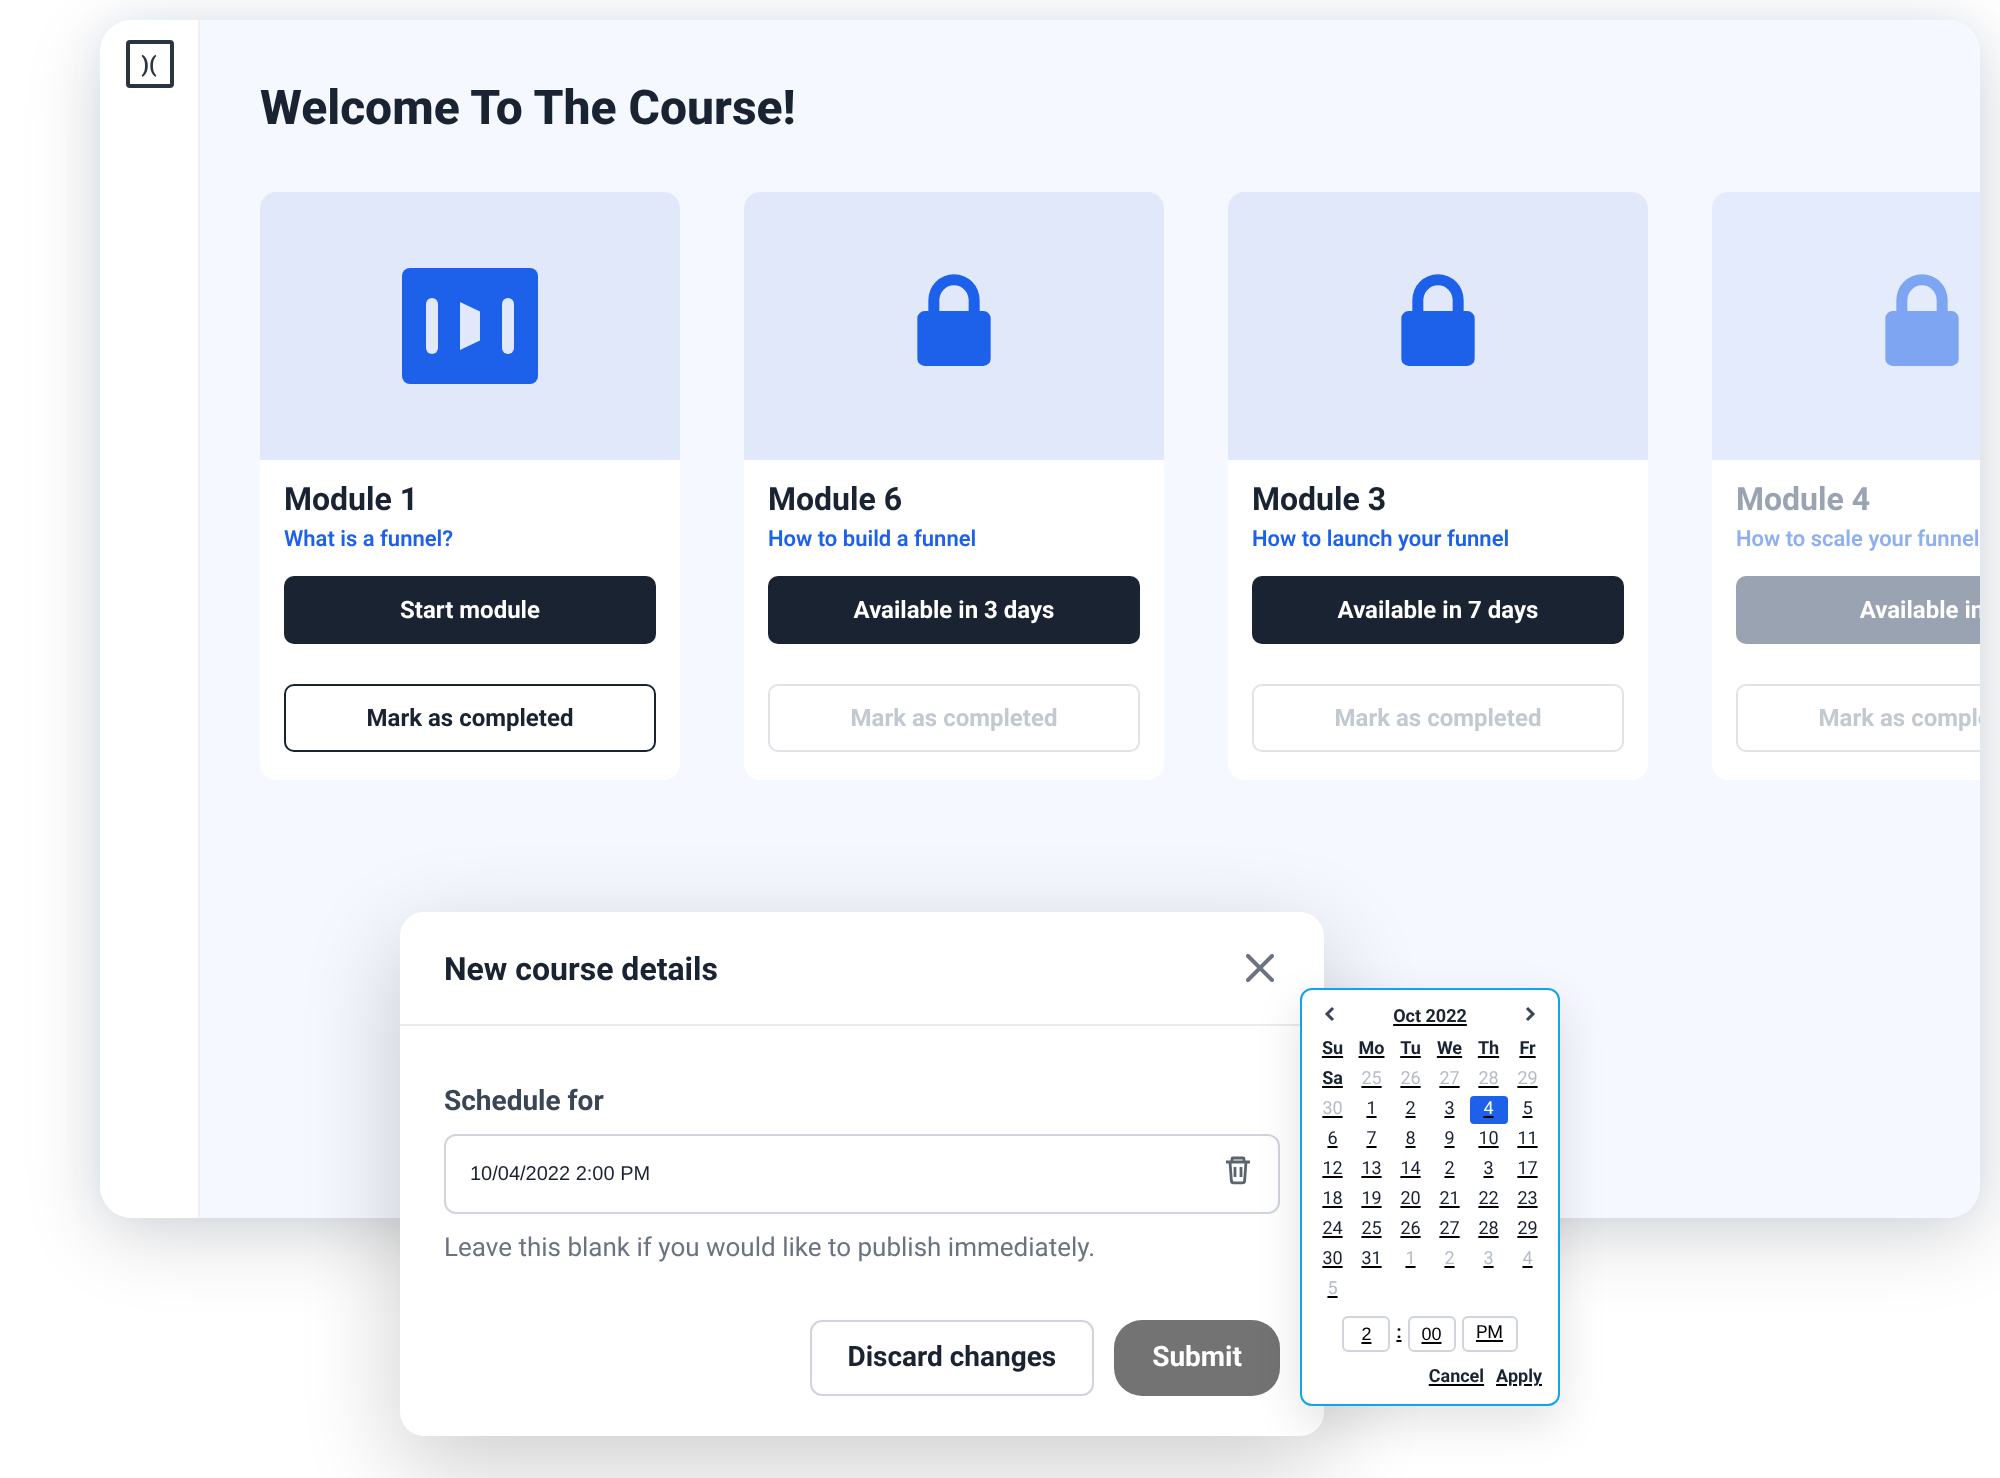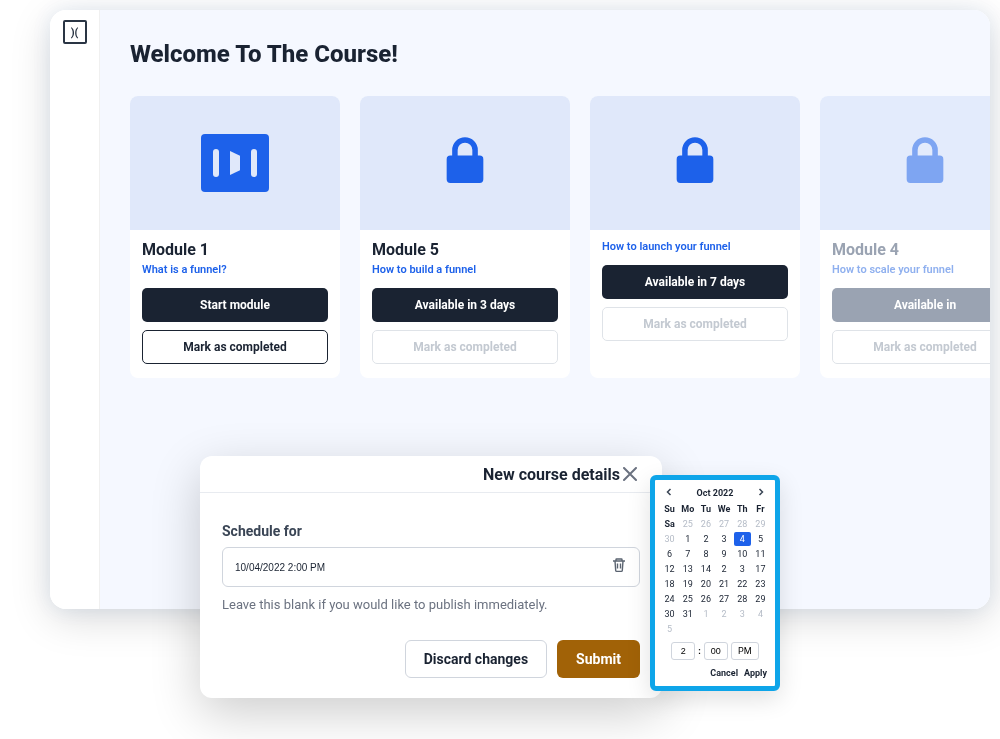--- a/index.html
+++ b/index.html
@@ -54,21 +54,21 @@
   overflow: hidden;
 }
 .page-title {
   font-size: 24px;
   font-weight: 800;
   color: #1a2332;
   margin-bottom: 28px;
 }
 .modules-row {
   display: flex;
-  gap: 20px;
+  gap: 32px;
 }
 .module-card {
   width: 210px;
   background: #fff;
   border-radius: 8px;
   overflow: hidden;
   flex-shrink: 0;
 }
 .module-icon-area {
   height: 134px;
@@ -126,21 +126,21 @@
 .module-card.faded .module-subtitle { color: #8fb0ef; }
 .btn {
   display: block;
   width: 100%;
   padding: 9px 0;
   text-align: center;
   font-size: 12px;
   font-weight: 700;
   border-radius: 5px;
   cursor: pointer;
-  margin-bottom: 8px;
+  margin-bottom: 20px;
   border: 1.5px solid transparent;
 }
 .btn-primary {
   background: #1a2332;
   color: #fff;
 }
 .btn-primary.disabled {
   background: #9aa3b2;
   color: #fff;
   cursor: default;
@@ -162,23 +162,23 @@
   position: absolute;
   left: 200px;
   top: 456px;
   width: 462px;
   background: #fff;
   border-radius: 12px;
   box-shadow: 0 15px 50px rgba(0,0,0,0.2);
 }
 .modal-header {
   display: flex;
-  justify-content: flex-end;
-  align-items: center;
-  padding: 8px 22px;
+  justify-content: space-between;
+  align-items: center;
+  padding: 18px 22px;
   border-bottom: 1px solid #e8ebf0;
 }
 .modal-title {
   font-size: 16px;
   font-weight: 700;
   color: #1a2332;
 }
 .close-x {
   width: 20px;
   height: 20px;
@@ -233,36 +233,38 @@
   border-radius: 6px;
   cursor: pointer;
   border: 1px solid transparent;
 }
 .footer-btn.secondary {
   background: #fff;
   border-color: #d0d5dd;
   color: #1a2332;
 }
 .footer-btn.primary {
-  background: #a16207;
+  background: #737373;
   color: #fff;
+  border-radius: 14px;
 }
 
 
 .datepicker {
   position: absolute;
   left: 650px;
-  top: 475px;
+  top: 494px;
   width: 130px;
   background: #fff;
-  border: 5px solid #0ea5e9;
+  border: 1px solid #0ea5e9;
   border-radius: 6px;
   box-shadow: 0 8px 24px rgba(0,0,0,0.12);
   padding: 6px 6px 8px;
   font-size: 9px;
+  text-decoration: underline;
 }
 .dp-header {
   display: flex;
   align-items: center;
   justify-content: space-between;
   padding: 2px 2px 4px;
 }
 .dp-nav {
   cursor: pointer;
   color: #3a4555;
@@ -359,33 +361,34 @@
             <div class="btn btn-secondary">Mark as completed</div>
           </div>
         </div>
         <div class="module-card">
           <div class="module-icon-area">
             <div class="lock-icon"><svg viewBox="0 0 24 28">
                 <path d="M12 1a7 7 0 0 0-7 7v3H4a2 2 0 0 0-2 2v11a2 2 0 0 0 2 2h16a2 2 0 0 0 2-2V13a2 2 0 0 0-2-2h-1V8a7 7 0 0 0-7-7zm-4 7a4 4 0 0 1 8 0v3H8V8z"></path>
               </svg></div>
           </div>
           <div class="module-body">
-            <div class="module-title">Module 5</div>
+            <div class="module-title">Module 6</div>
             <div class="module-subtitle">How to build a funnel</div>
             <div class="btn btn-primary">Available in 3 days</div>
             <div class="btn btn-secondary disabled">Mark as completed</div>
           </div>
         </div>
         <div class="module-card">
           <div class="module-icon-area">
             <div class="lock-icon"><svg viewBox="0 0 24 28">
                 <path d="M12 1a7 7 0 0 0-7 7v3H4a2 2 0 0 0-2 2v11a2 2 0 0 0 2 2h16a2 2 0 0 0 2-2V13a2 2 0 0 0-2-2h-1V8a7 7 0 0 0-7-7zm-4 7a4 4 0 0 1 8 0v3H8V8z"></path>
               </svg></div>
           </div>
           <div class="module-body">
+            <div class="module-title">Module 3</div>
             <div class="module-subtitle">How to launch your funnel</div>
             <div class="btn btn-primary">Available in 7 days</div>
             <div class="btn btn-secondary disabled">Mark as completed</div>
           </div>
         </div>
         <div class="module-card faded">
           <div class="module-icon-area">
             <div class="lock-icon"><svg viewBox="0 0 24 28">
                 <path d="M12 1a7 7 0 0 0-7 7v3H4a2 2 0 0 0-2 2v11a2 2 0 0 0 2 2h16a2 2 0 0 0 2-2V13a2 2 0 0 0-2-2h-1V8a7 7 0 0 0-7-7zm-4 7a4 4 0 0 1 8 0v3H8V8z"></path>
               </svg></div>

